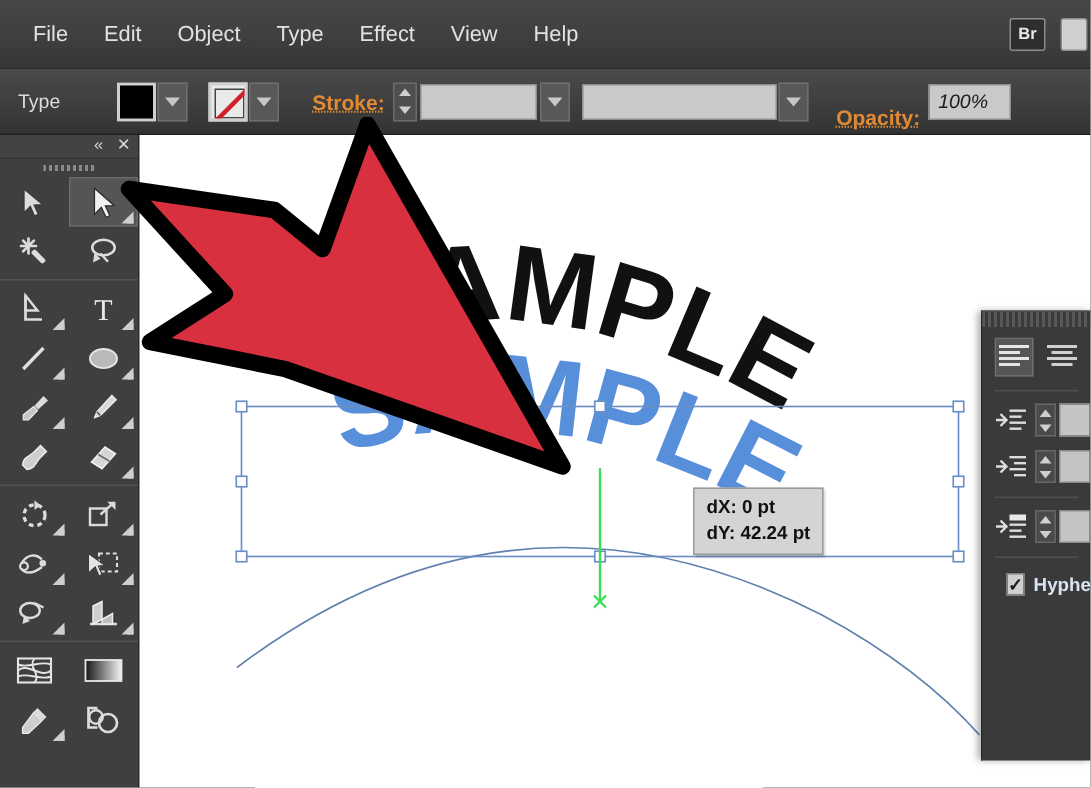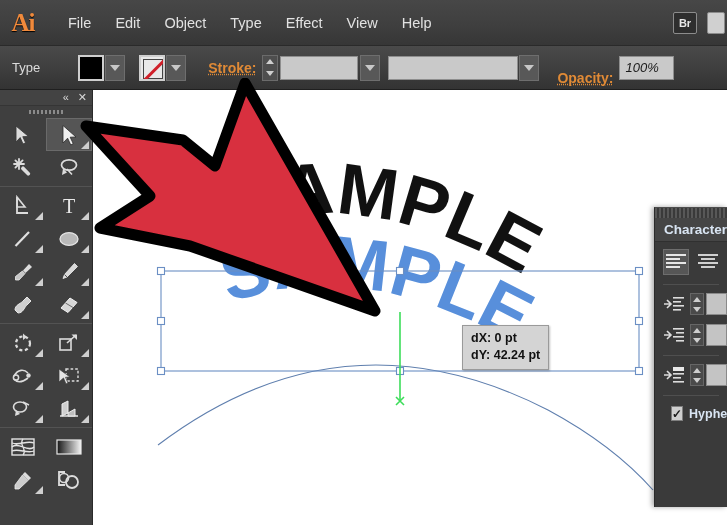--- a/index.html
+++ b/index.html
@@ -202,21 +202,20 @@
     color:#d8e4f2; font-size:12.5px; font-weight:bold;
     margin-left:6px; white-space:nowrap;
   }
 </style>
 </head>
 <body>
 
 <div id="app">
 
   <div class="menubar">
-    <div class="ai-logo">Ai</div>
     <div class="menu-items">
       <div class="menu-item">File</div>
       <div class="menu-item">Edit</div>
       <div class="menu-item">Object</div>
       <div class="menu-item">Type</div>
       <div class="menu-item">Effect</div>
       <div class="menu-item">View</div>
       <div class="menu-item">Help</div>
     </div>
     <div class="menubar-right">
@@ -512,21 +511,20 @@
       <div>dY: 42.24 pt</div>
     </div>
   </div>
 
   <svg class="redarrow" width="320" height="260" viewBox="0 0 320 260">
     <path d="M167 5 L137 88 L105 62 L8 48 L72 118 L22 150 L112 168 L297 233 Z" fill="#d8303f" stroke="#000000" stroke-width="11" stroke-linejoin="round"></path>
   </svg>
 
   <div class="rpanel">
     <div class="rp-tabbar"></div>
-    <div class="rp-tab">Character</div>
 
     <div class="rp-body">
 
       <div class="rp-row">
         <div class="align-btn sel">
           <svg width="22" height="18" viewBox="0 0 22 18">
             <g fill="#e6e6e6">
               <rect x="1" y="1" width="20" height="2"></rect>
                 <rect x="1" y="5" width="14" height="2"></rect>
               <rect x="1" y="9" width="20" height="2"></rect>

